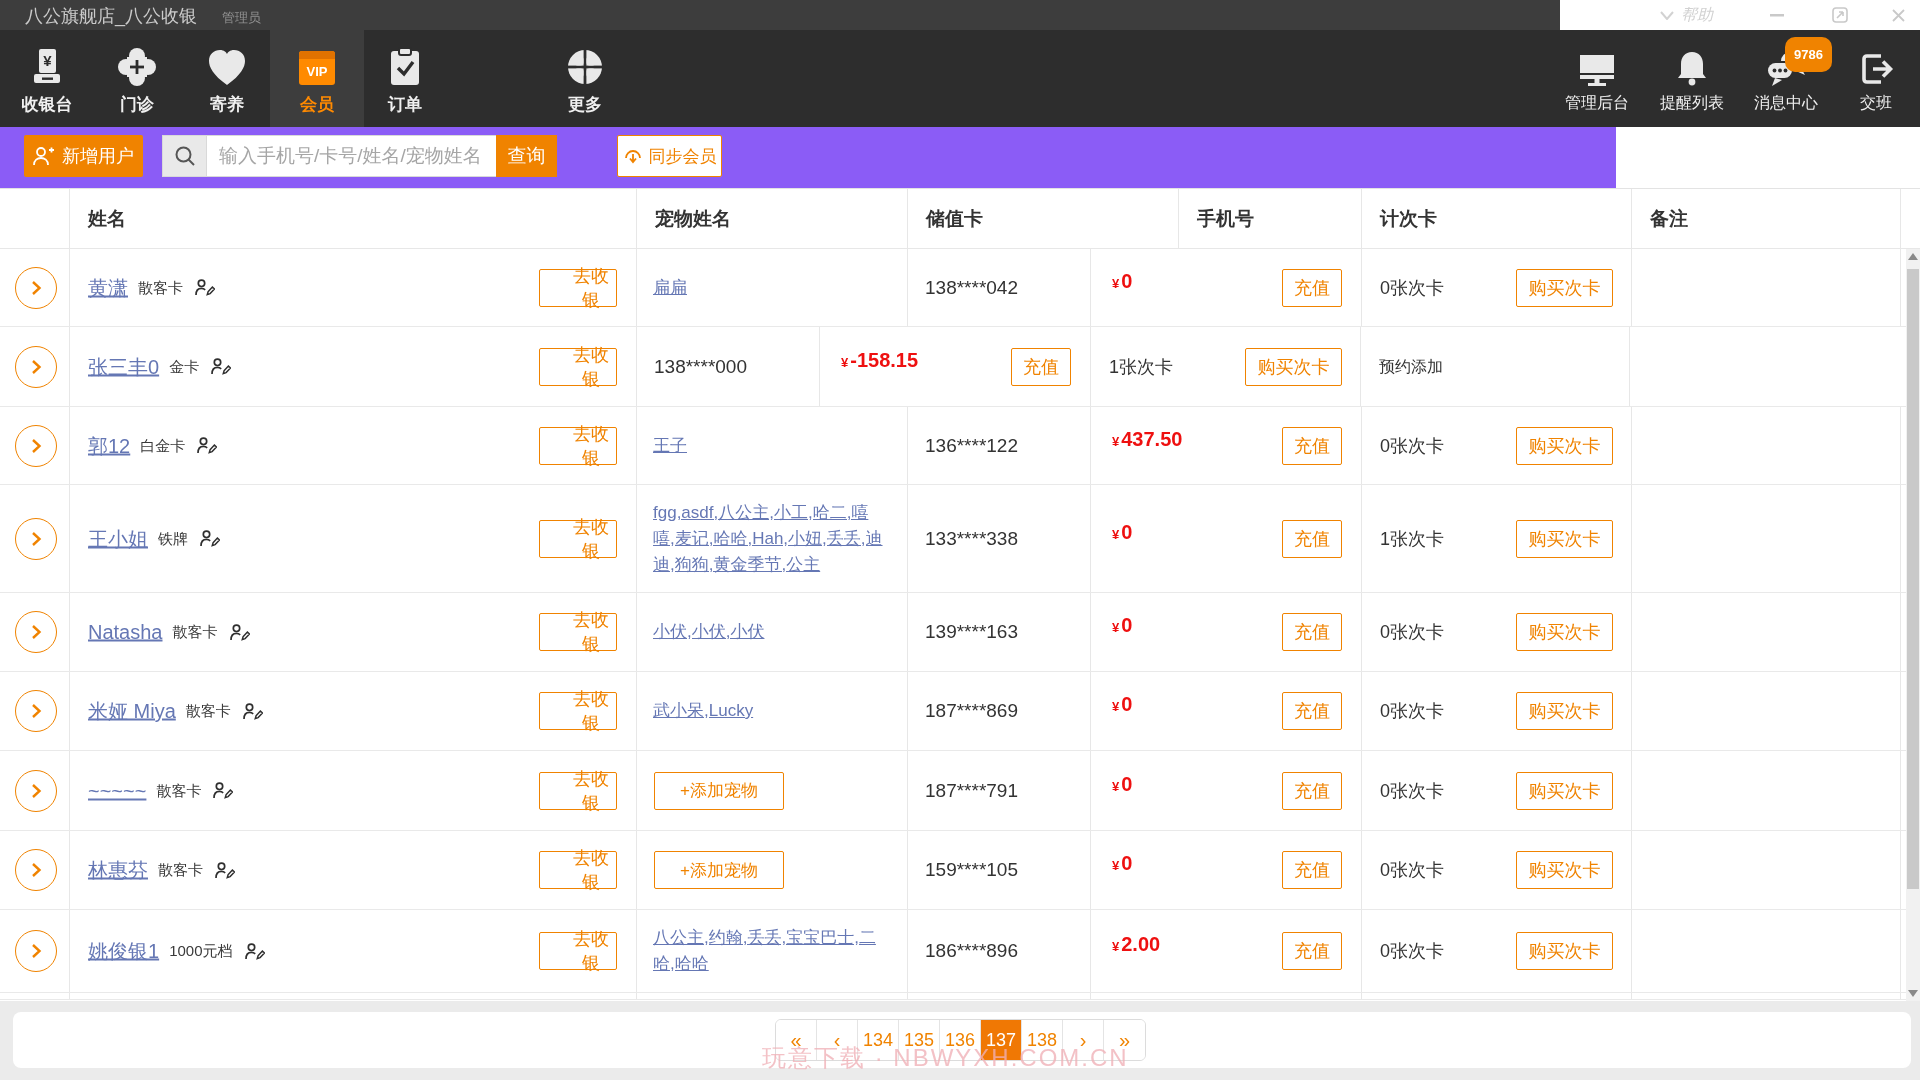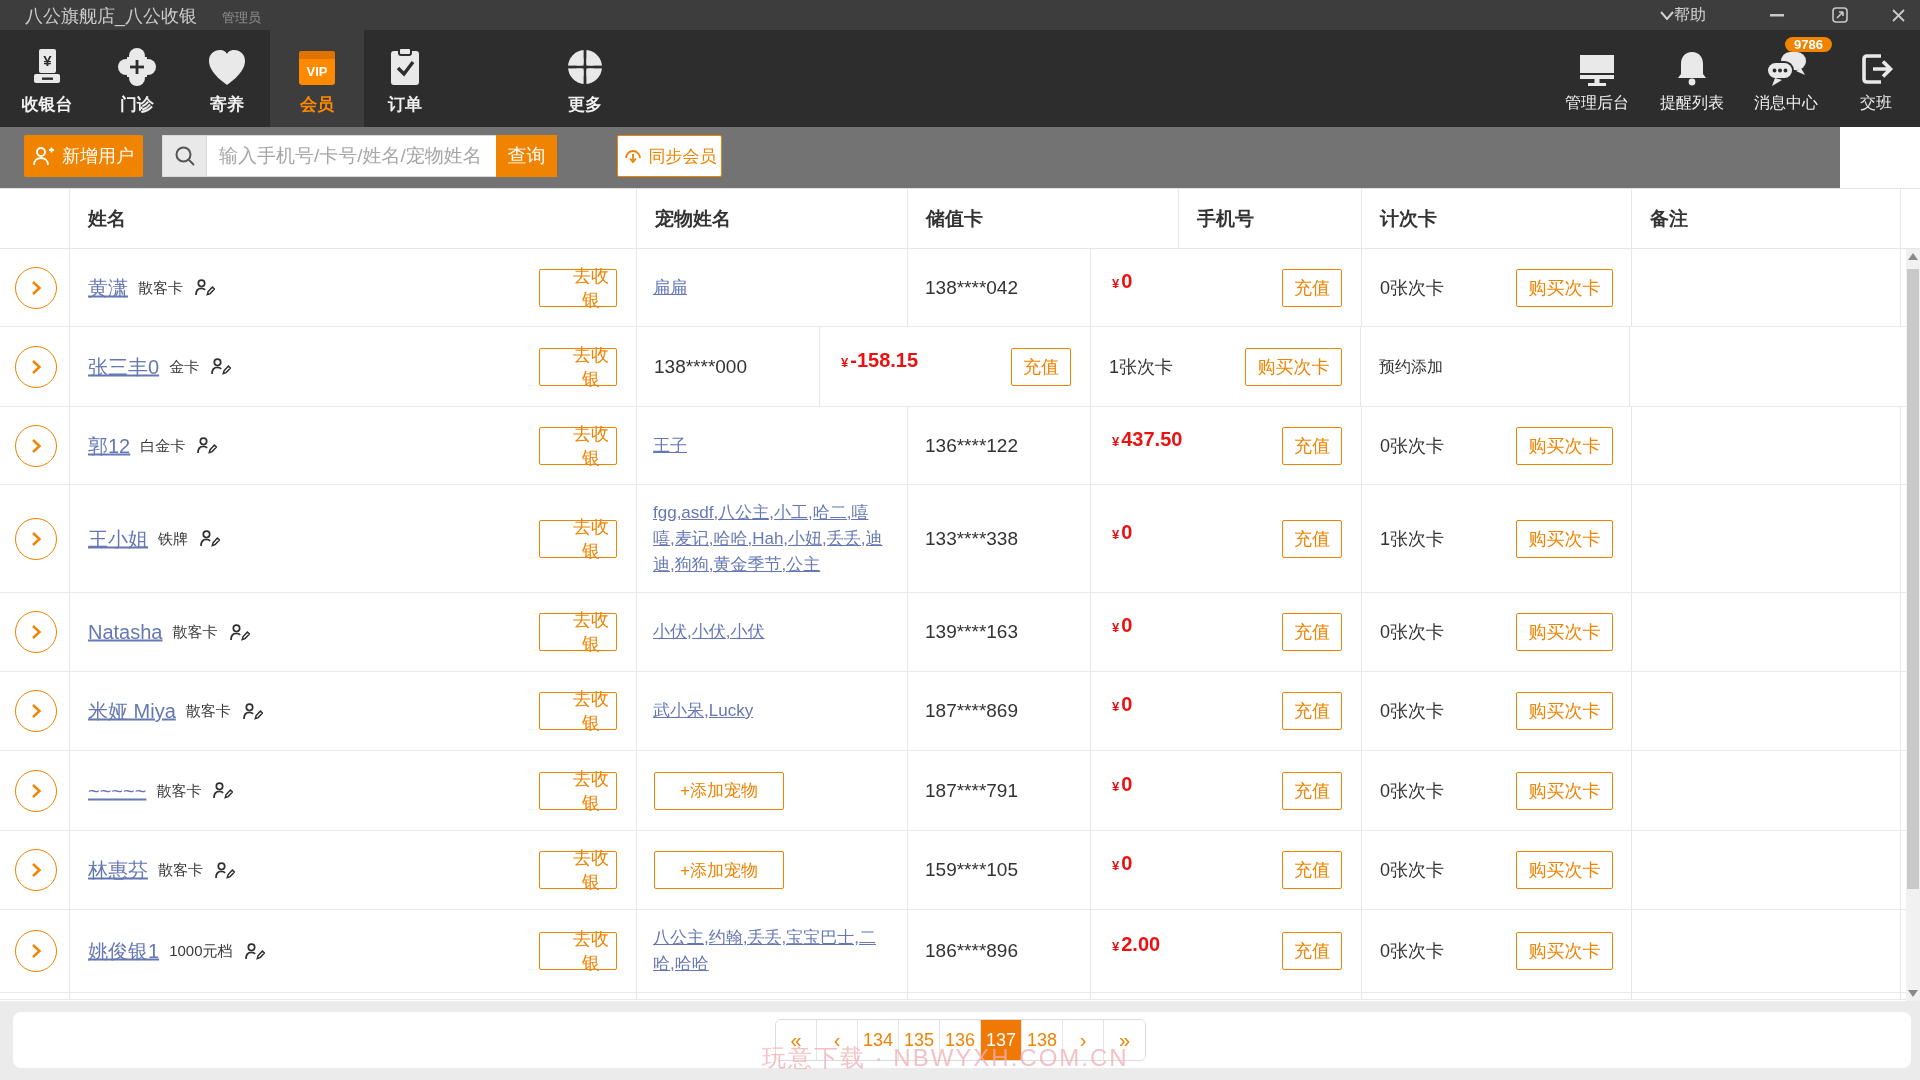--- a/index.html
+++ b/index.html
@@ -1,40 +1,40 @@
 <!DOCTYPE html>
 <html><head>
 <meta charset="utf-8">
 <style>
 * { margin:0; padding:0; box-sizing:border-box; }
 html,body { width:1920px; height:1080px; overflow:hidden; }
 body { font-family:"Liberation Sans","DejaVu Sans",sans-serif; color:#333; }
 .page { position:relative; width:1920px; height:1080px; background:#fff; overflow:hidden; }
 
 
-.titlebar { position:absolute; left:0; top:0; width:1920px; height:30px; background:#3d3d3d; }
+.titlebar { position:absolute; left:0; top:0; width:1560px; height:30px; background:#3d3d3d; }
 .titlebar .apptitle { position:absolute; left:25px; top:4px; font-size:18px; color:#cbcbcb; }
 .titlebar .approle { position:absolute; left:222px; top:9px; font-size:13px; color:#919191; }
-.help-group { left:1660px; width:74px; position:absolute; font-size:16px; color:#d2d2d2; display:flex; align-items:center; top:0; height:30px;}
+.help-group { left:1660px; width:74px; position:absolute; font-size:16px; color:#d2d2d2; display:flex; align-items:center; gap:7px; top:0; height:30px;font-style:italic;}
 .win-btn { position:absolute; top:0; height:30px; width:40px; display:flex; align-items:center; justify-content:center; }
 
 
 .navbar { position:absolute; left:0; top:30px; width:1920px; height:97px; background:#2d2d2d; }
 .nav-item { position:absolute; top:0; height:97px; width:94px; display:flex; flex-direction:column; align-items:center; justify-content:flex-start; }
 .nav-item.active { background:#3d3d3d; }
 .nav-item .icon { height:44px; margin-top:13px; display:flex; align-items:flex-end; justify-content:center; }
 .nav-item .lbl { margin-top:6px; font-size:17px; color:#f0f0f0; font-weight:bold; }
 .nav-item.active .lbl { color:#ff8a00; }
 .nav-right-item { position:absolute; top:0; height:97px; width:100px; display:flex; flex-direction:column; align-items:center; }
 .nav-right-item .icon { height:42px; margin-top:16px; display:flex; align-items:flex-end; justify-content:center; position:relative; }
 .nav-right-item .lbl { margin-top:5px; font-size:16px; color:#f0f0f0; }
-.badge { position:absolute; left:20px; top:-9px; background:#f08300; color:#fff; font-size:13px; font-weight:bold; border-radius:10px; padding:0 9px; }
-
-
-.toolbar { position:absolute; left:0; top:127px; width:1840px; height:61px; background:#737373; }
+.badge { position:absolute; left:20px; top:-9px; background:#f08300; color:#fff; font-size:13px; font-weight:bold; border-radius:10px; padding:10px 9px; }
+
+
+.toolbar { position:absolute; left:0; top:127px; width:1616px; height:61px; background:#8b5cf6; }
 .btn-adduser { position:absolute; left:24px; top:8px; width:119px; height:42px; background:#f08300; border:none; border-radius:2px; color:#fff; font-size:18px; display:flex; align-items:center; justify-content:center; gap:7px; }
 .searchgroup { position:absolute; left:162px; top:8px; height:42px; display:flex; border:1px solid #d9d9d9; }
 .sg-icon { width:44px; height:40px; background:#e9e9e9; display:flex; align-items:center; justify-content:center; border-right:1px solid #d9d9d9; }
 .sg-input { width:290px; height:40px; border:none; outline:none; font-size:19px; padding:0 12px; color:#333; font-family:inherit; }
 .sg-input::placeholder { color:#a6a6a6; }
 .sg-btn { width:61px; height:42px; margin:-1px; background:#f08300; color:#fff; border:none; font-size:19px; font-family:inherit; }
 .btn-sync { position:absolute; left:617px; top:8px; width:105px; height:42px; background:#fff; border:1px solid #f08300; border-radius:2px; color:#f08300; font-size:17px; display:flex; align-items:center; justify-content:center; gap:6px; }
 
 
 .tablewrap { position:absolute; left:0; top:188px; width:1920px; background:#fff; }

